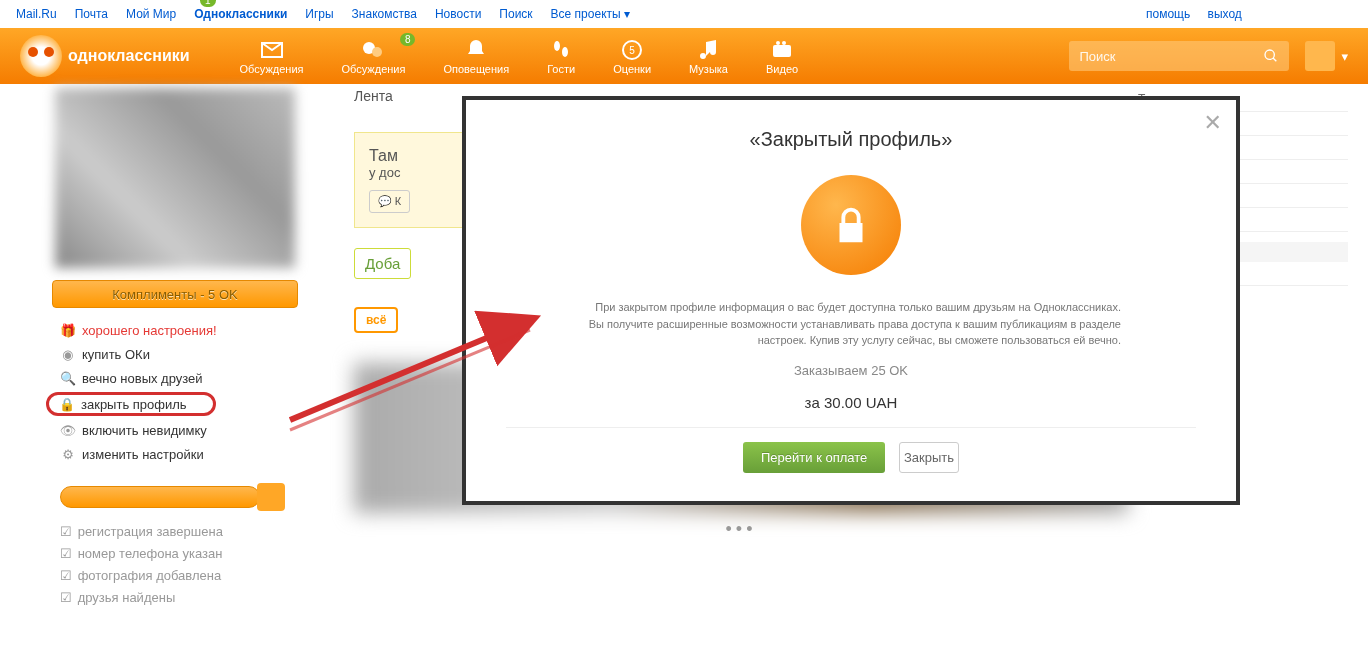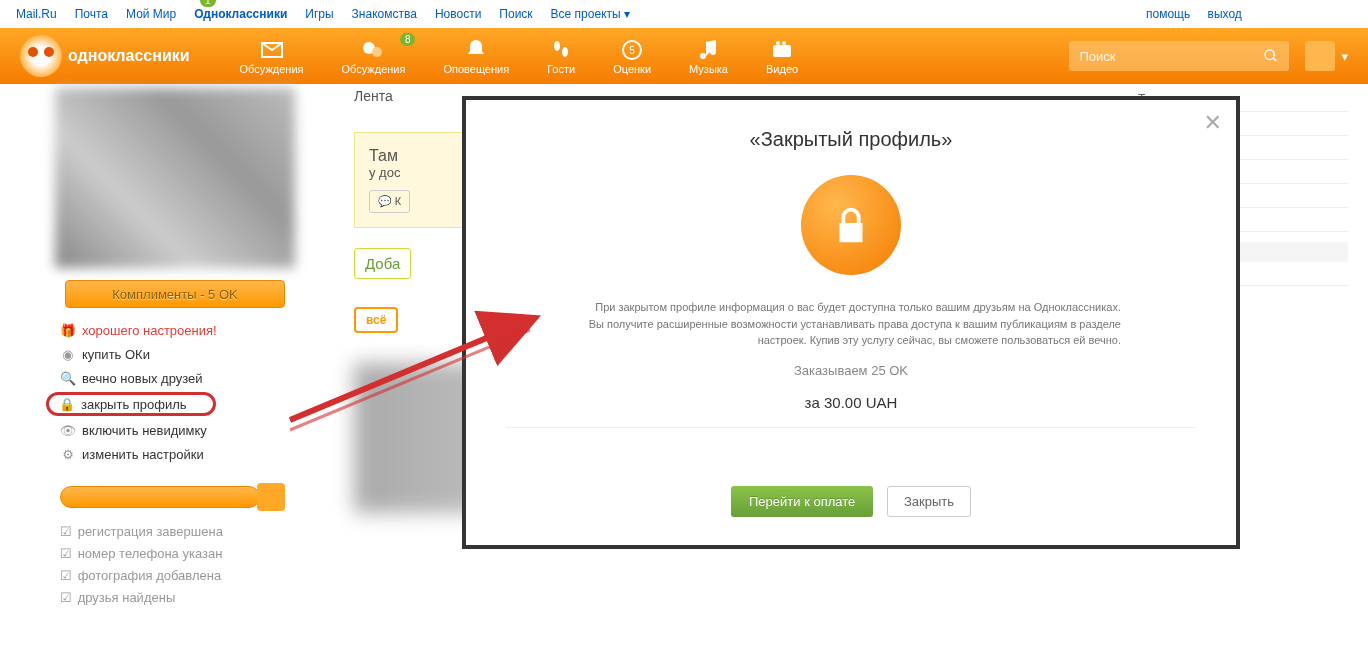--- a/index.html
+++ b/index.html
@@ -30,21 +30,21 @@
 .avatar-top { width: 30px; height: 30px; background: #ffb74d; border-radius: 3px; margin-left: 16px; }
 .chevd { margin-left: 6px; }
 
 
 .wrap { display: flex; padding: 0 20px; margin-top: 4px; }
 .left { width: 310px; }
 .center { flex: 1; padding-left: 24px; }
 .right { width: 220px; }
 
 .profile-img { width: 240px; height: 180px; background: linear-gradient(45deg,#888,#ccc,#999,#bbb); filter: blur(6px); margin: 0 auto 12px; }
-.orange-btn { width: 220px; margin: 0 auto 10px; height: 28px; background: linear-gradient(#ffb74d,#ff9800); border: 1px solid #e68900; border-radius: 4px; color: #8b5e00; font-size: 13px; display: flex; align-items: center; justify-content: center; text-shadow: 0 1px #ffe0b2; }
+.orange-btn { width: 246px; margin: 0 auto 10px; height: 28px; background: linear-gradient(#ffb74d,#ff9800); border: 1px solid #e68900; border-radius: 4px; color: #8b5e00; font-size: 13px; display: flex; align-items: center; justify-content: center; text-shadow: 0 1px #ffe0b2; }
 
 .side-links { padding-left: 40px; }
 .side-link { display: flex; align-items: center; height: 24px; font-size: 13px; color: #333; cursor: pointer; gap: 6px; }
 .side-link.red { color: #e53935; }
 .side-link .ic { width: 16px; height: 16px; display: inline-flex; align-items: center; justify-content: center; color: #999; }
 .side-link.highlighted { border: 3px solid #d32f2f; border-radius: 16px; padding: 4px 10px; margin: 2px 0; margin-left: -14px; width: 170px; }
 
 .progress-bar { width: 200px; height: 22px; background: linear-gradient(#ffb74d,#ff9800); border-radius: 12px; border: 1px solid #e68900; margin: 20px auto 8px 40px; position: relative; }
 .gift-box { position: absolute; right: -26px; top: -4px; width: 28px; height: 28px; background: #ffa726; border-radius: 4px; }
 .progress-caption { color: #689f38; font-size: 13px; margin-left: 40px; }
@@ -67,22 +67,22 @@
 .overlay { position: absolute; top: 100px; left: 466px; width: 770px; background: #fff; box-shadow: 0 0 0 4px #333; z-index: 10; padding: 28px 40px; }
 .overlay .close { position: absolute; top: 10px; right: 14px; color: #aaa; font-size: 22px; cursor: pointer; }
 .modal-title { text-align: center; font-size: 20px; color: #333; }
 .lock-circle { width: 100px; height: 100px; background: radial-gradient(circle at 35% 30%, #ffb74d, #f57c00); border-radius: 50%; margin: 24px auto; display: flex; align-items: center; justify-content: center; }
 .lock-circle svg { width: 46px; height: 46px; }
 .modal-desc { text-align: right; font-size: 11px; color: #777; line-height: 1.5; max-width: 540px; margin: 0 auto; }
 .modal-price { text-align: center; margin-top: 14px; }
 .modal-price .small { font-size: 13px; color: #888; }
 .modal-price .big { font-size: 15px; color: #333; margin-top: 16px; }
 .modal-btns { border-top: 1px solid #eee; margin-top: 16px; padding-top: 14px; text-align: center; }
-.btn-green { background: linear-gradient(#8bc34a,#689f38); color: #fff; border: none; padding: 8px 18px; border-radius: 3px; font-size: 13px; cursor: pointer; text-shadow: 0 -1px rgba(0,0,0,0.2); margin-top: 44px; }
-.btn-grey { background: #fff; border: 1px solid #ccc; padding: 7px 16px; border-radius: 3px; font-size: 13px; color: #666; margin-left: 10px; cursor: pointer; }
+.btn-green { background: linear-gradient(#8bc34a,#689f38); color: #fff; border: none; padding: 8px 18px; border-radius: 3px; font-size: 13px; cursor: pointer; text-shadow: 0 -1px rgba(0,0,0,0.2); }
+.btn-grey { background: #fff; border: 1px solid #ccc; padding: 7px 4px; border-radius: 3px; font-size: 13px; color: #666; margin-left: 10px; cursor: pointer; }
 
 
 .arrow { position: absolute; top: 300px; left: 280px; width: 270px; height: 80px; z-index: 20; pointer-events: none; }
 .arrow svg { width: 100%; height: 140px; overflow: visible; }
 
 </style>
 </head>
 <body>
 
 <div class="topbar">

